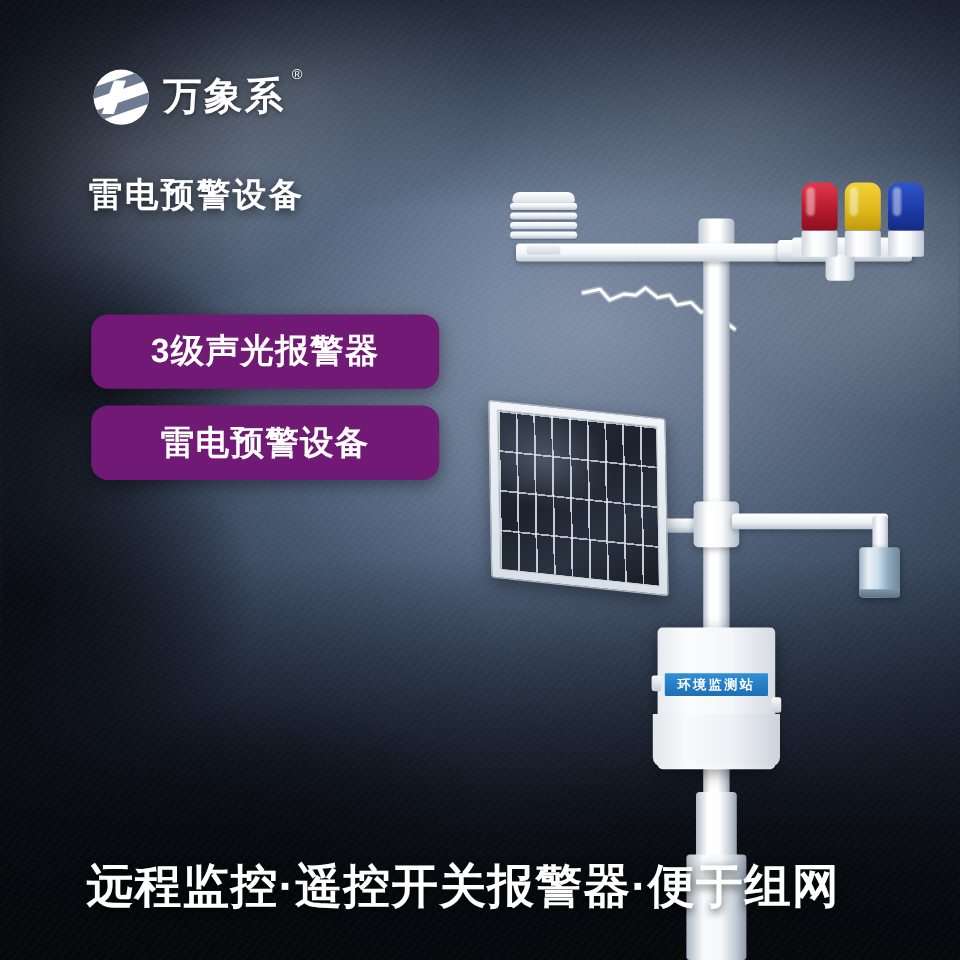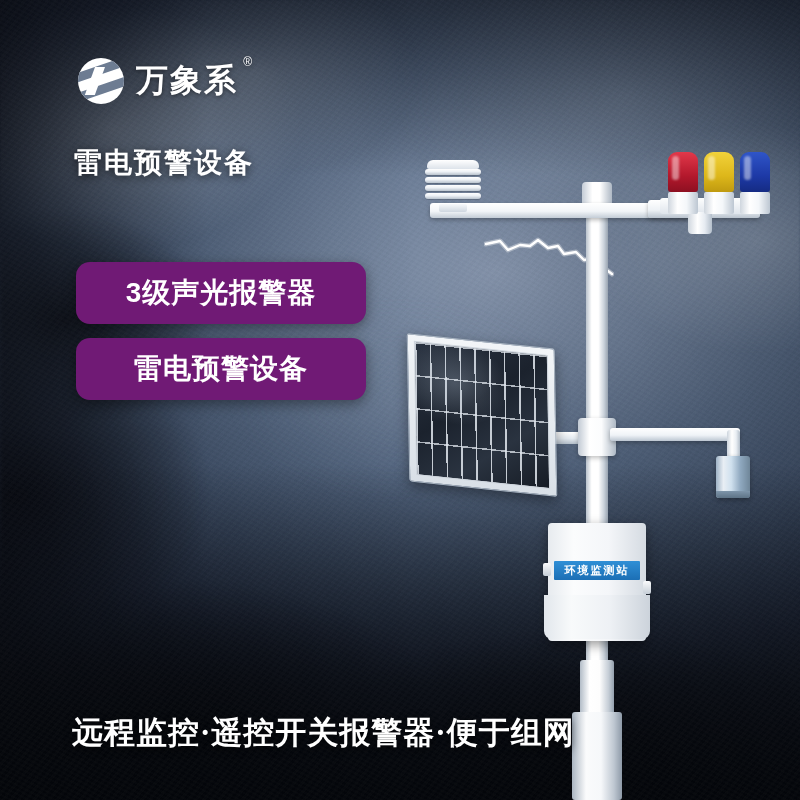--- a/index.html
+++ b/index.html
@@ -68,22 +68,22 @@
 
   
   .pills{position:absolute;left:76px;top:262px;display:flex;flex-direction:column;gap:14px;}
   .pill{width:290px;height:62px;border-radius:14px;background:#701a75;
     display:flex;align-items:center;justify-content:center;
     color:#fff;font-size:28px;font-weight:bold;letter-spacing:1px;
     box-shadow:0 4px 14px rgba(0,0,0,.40);}
 
   
   .footer{position:absolute;left:72px;top:712px;color:#fff;
-    font-size:31px;font-weight:bold;letter-spacing:1px;
-    text-shadow:0 2px 8px rgba(0,0,0,.7);font-family:Liberation Serif, serif;}
+    font-size:39px;font-weight:bold;letter-spacing:1px;
+    text-shadow:0 2px 8px rgba(0,0,0,.7);}
 
   
   .station{position:absolute;left:0;top:0;width:800px;height:800px;text-align:right;}
 
   .mast{position:absolute;left:586px;top:186px;width:22px;height:500px;
     background:linear-gradient(to right,#b9c2cc 0%,#ffffff 26%,#ffffff 56%,#c9d1da 82%,#98a3b0 100%);
     border-radius:2px;}
   .mast-seg1{position:absolute;left:580px;top:660px;width:34px;height:56px;
     background:linear-gradient(to right,#b2bcc7 0%,#ffffff 28%,#fdfdfd 58%,#c5cdd6 84%,#94a0ad 100%);
     border-radius:3px;}

